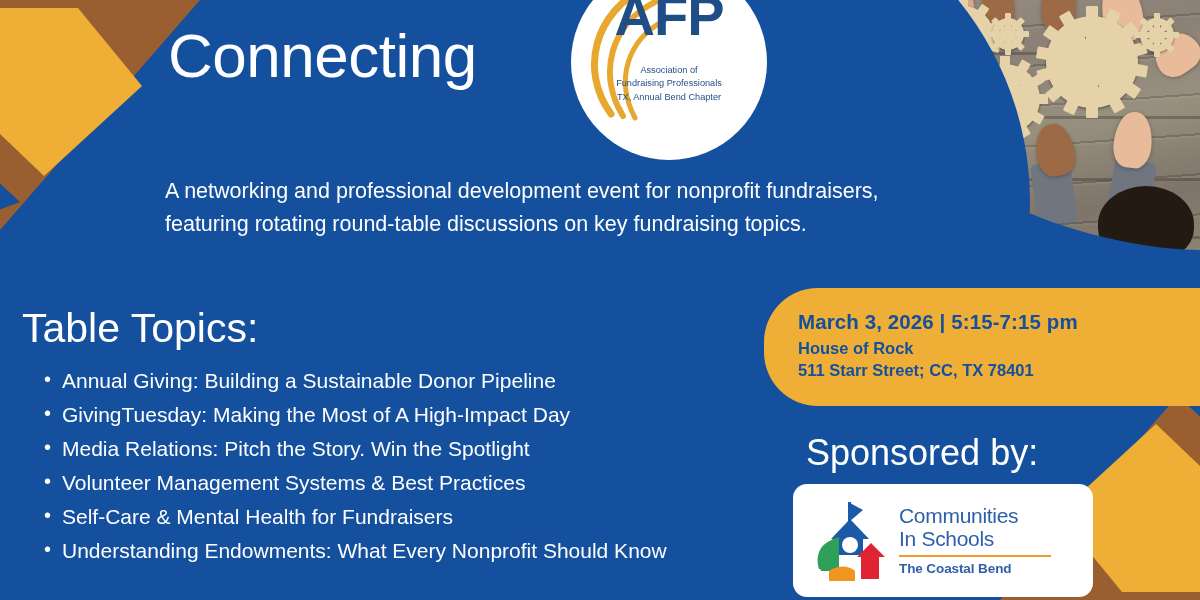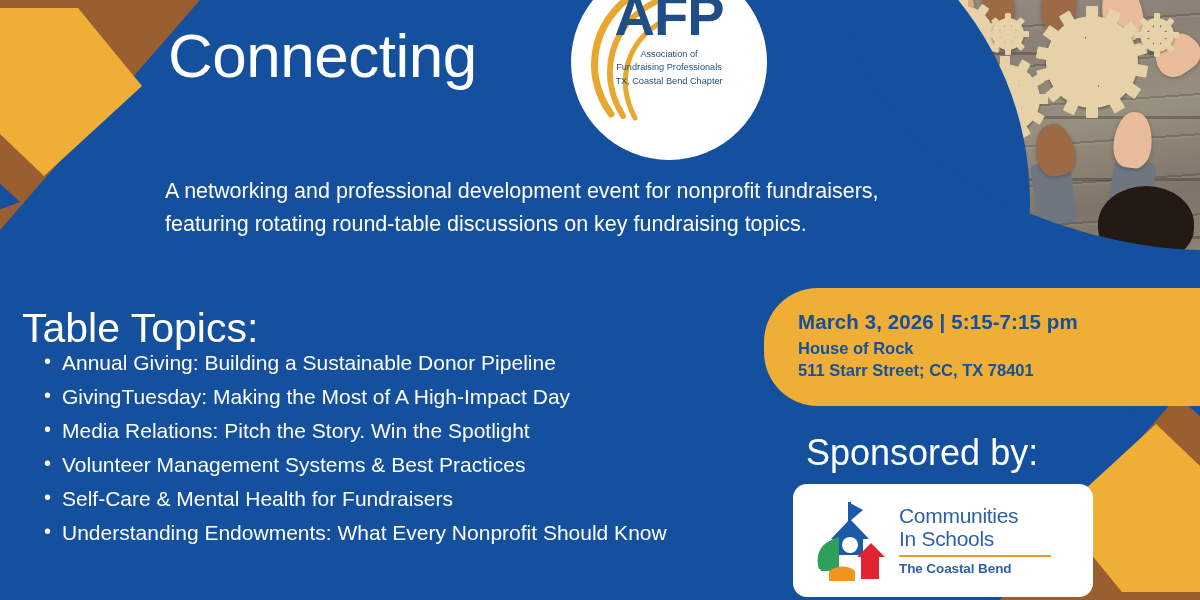--- a/index.html
+++ b/index.html
@@ -42,21 +42,21 @@
   .corner-tl { position:absolute; top:0; left:0; width:200px; height:230px; }
   .corner-br { position:absolute; bottom:0; right:0; width:200px; height:230px; }
 
   
   .title { position:absolute; left:168px; top:24px; color:#fff; font-size:62px; line-height:1.03;
            font-weight:400; letter-spacing:-0.5px; }
   .subtitle { position:absolute; left:165px; top:175px; width:820px; color:#fff;
               font-size:21.5px; line-height:1.52; font-weight:400; }
 
   .topics-head { position:absolute; left:22px; top:305px; color:#fff; font-size:41px; font-weight:400; }
-  .topics-list { position:absolute; left:40px; top:346px; width:730px; list-style:none; }
+  .topics-list { position:absolute; left:40px; top:364px; width:730px; list-style:none; }
   .topics-list li { color:#fff; font-size:21px; line-height:1.62; position:relative; padding-left:22px; }
   .topics-list li::before { content:"\2022"; position:absolute; left:4px; top:-1px; font-size:20px; color:#fff; }
 
   
   .event-card { position:absolute; left:764px; top:288px; width:446px; height:118px;
                 background:#EFAE35; border-radius:54px 0 0 54px;
                 padding:22px 0 0 34px; }
   .event-when { color:#14509E; font-size:20.5px; font-weight:bold; letter-spacing:0.1px; margin-bottom:5px; }
   .event-venue { color:#14509E; font-size:16.5px; font-weight:bold; margin-bottom:3px; }
   .event-addr { color:#14509E; font-size:16.5px; font-weight:bold; }
@@ -71,21 +71,21 @@
   .cis-line1 { color:#2E5FA8; font-size:21px; line-height:1.06; letter-spacing:-0.3px; }
   .cis-line2 { color:#2E5FA8; font-size:21px; line-height:1.06; letter-spacing:-0.3px; }
   .cis-rule { height:2px; background:#EF9A2A; margin:5px 0 4px 0; width:152px; }
   .cis-line3 { color:#2E5FA8; font-size:13.5px; font-weight:bold; letter-spacing:-0.1px; }
 
   
   .afp { position:absolute; left:571px; top:-36px; width:196px; height:196px; border-radius:50%;
          background:#fff; }
   .afp-text { position:absolute; left:0; right:0; top:24px; text-align:center; }
   .afp-main { color:#1F4E87; font-size:56px; font-weight:bold; letter-spacing:-1px; line-height:1; }
-  .afp-sub { color:#1F4E87; font-size:9.2px; line-height:1.45; margin-top:4px; }
+  .afp-sub { color:#1F4E87; font-size:9.2px; line-height:1.45; margin-top:20px; }
 </style>
 </head>
 <body>
 
 <div id="flyer">
 
   <div class="photo-wrap">
     <div class="photo">
       <div class="photo-bg"></div>
       <div class="plank" style="top:52px;"></div>
@@ -190,21 +190,21 @@
     <svg width="196" height="196" viewBox="0 0 196 196" style="position:absolute; left:0; top:0;">
       <path d="M 40 150 C 8 106, 24 48, 74 24" stroke="#E8A72E" stroke-width="7" fill="none" stroke-linecap="round"></path>
       <path d="M 52 152 C 26 110, 40 60, 84 38" stroke="#E8A72E" stroke-width="6" fill="none" stroke-linecap="round"></path>
       <path d="M 64 154 C 44 116, 56 76, 94 56" stroke="#E8A72E" stroke-width="5" fill="none" stroke-linecap="round"></path>
     </svg>
     <div class="afp-text">
       <div class="afp-main">AFP</div>
       <div class="afp-sub">
         <div>Association of</div>
         <div>Fundraising Professionals</div>
-        <div>TX, Coastal Bend Chapter</div>
+        <div>TX, Annual Bend Chapter</div>
       </div>
     </div>
   </div>
 
   <div class="title">
     <div>Connecting</div>
   </div>
 
   <div class="subtitle">
     <div>A networking and professional development event for nonprofit fundraisers,</div>

